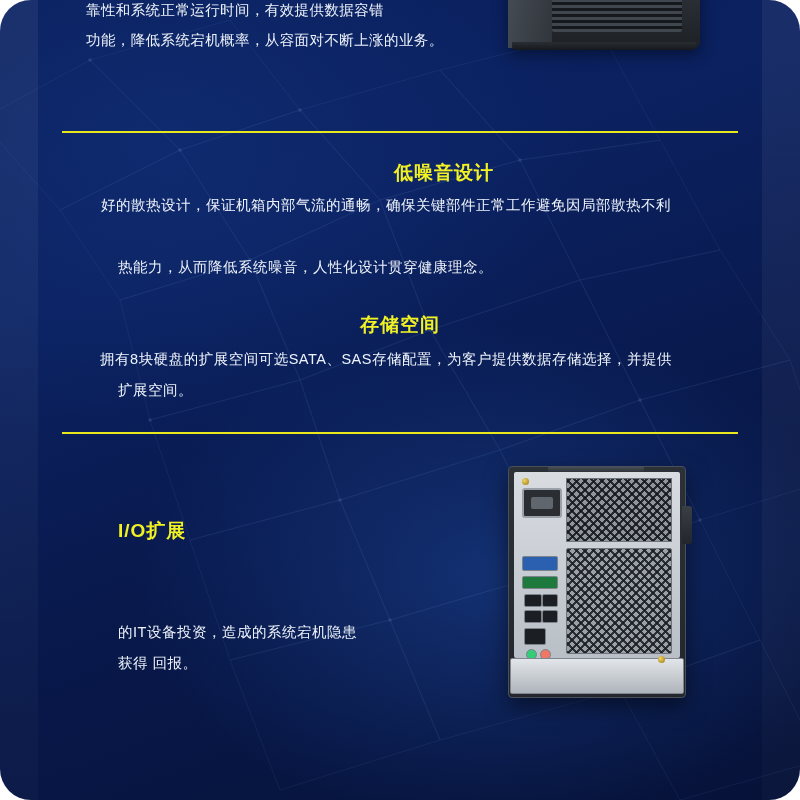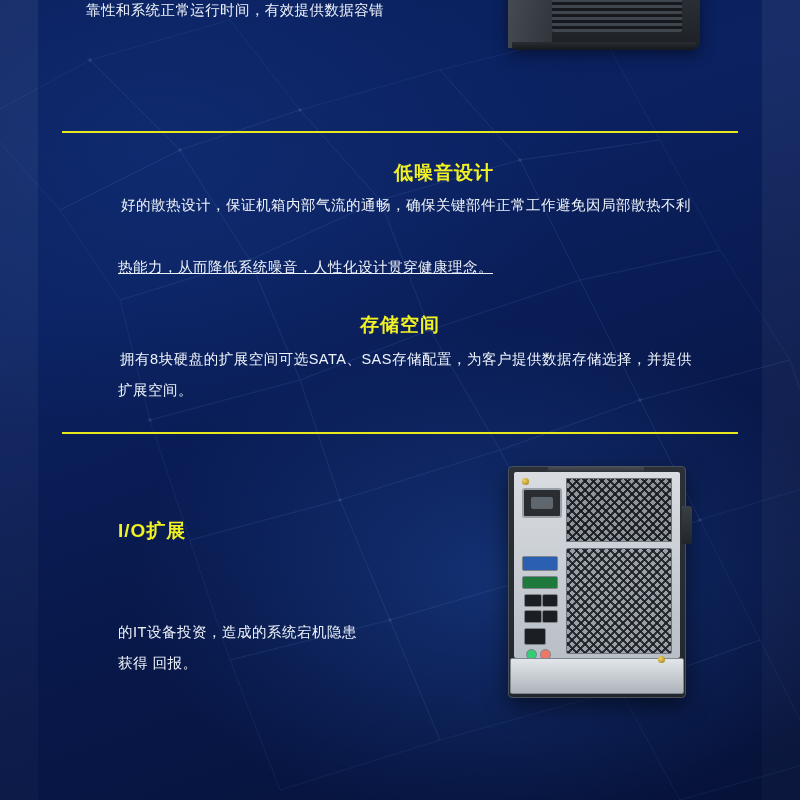--- a/index.html
+++ b/index.html
@@ -15,20 +15,21 @@
   }
   .page {
     position: relative;
     width: 800px;
     height: 800px;
     background:
       radial-gradient(ellipse 520px 360px at 62% 72%, rgba(30,70,150,0.55) 0%, rgba(10,30,90,0.0) 70%),
       radial-gradient(ellipse 600px 420px at 20% 18%, rgba(20,55,130,0.45) 0%, rgba(8,24,78,0.0) 72%),
       linear-gradient(160deg, #0a1f5c 0%, #0b2160 30%, #08184a 62%, #061238 100%);
     overflow: hidden;
+    border-radius: 31px;
   }
   
   .texture {
     position: absolute;
     inset: 0;
     opacity: 0.30;
     pointer-events: none;
   }
   .side-strip {
     position: absolute;
@@ -83,21 +84,20 @@
     color: #eef3fb;
     font-size: 14.5px;
     line-height: 31px;
     letter-spacing: 0.5px;
     white-space: nowrap;
   }
   .block-text.centered {
     width: 772px;
     left: 0;
     text-align: center;
-    padding-left: 20px;
   }
 
   
   .top-server {
     position: absolute;
     left: 500px;
     top: -70px;
     width: 215px;
     height: 125px;
   }
@@ -293,27 +293,28 @@
   <div class="top-server">
     <div class="body"></div>
     <div class="sidepanel"></div>
     <div class="vent"></div>
     <div class="foot"></div>
   </div>
 
   <div class="content">
 
     <div class="para" style="left:86px; top:-5px;">靠性和系统正常运行时间，有效提供数据容错</div>
+    <div class="para" style="left:86px; top:25px;">功能，降低系统宕机概率，从容面对不断上涨的业务。</div>
 
     <div class="divider" style="top:131px;"></div>
 
     <div class="heading center" style="top:160px;padding-left:44px;">低噪音设计</div>
 
     <div class="block-text centered" style="top:190px;">好的散热设计，保证机箱内部气流的通畅，确保关键部件正常工作避免因局部散热不利</div>
-    <div class="block-text" style="left:118px; top:252px;text-decoration:underline;">热能力，从而降低系统噪音，人性化设计贯穿健康理念。</div>
+    <div class="block-text" style="left:118px; top:252px;">热能力，从而降低系统噪音，人性化设计贯穿健康理念。</div>
 
     <div class="heading center" style="top:312px;">存储空间</div>
 
     <div class="block-text centered" style="top:344px;">拥有8块硬盘的扩展空间可选SATA、SAS存储配置，为客户提供数据存储选择，并提供</div>
     <div class="block-text" style="left:118px; top:375px;">扩展空间。</div>
 
     <div class="divider" style="top:432px;"></div>
 
     <div class="heading" style="left:118px; top:518px;">I/O扩展</div>
 

